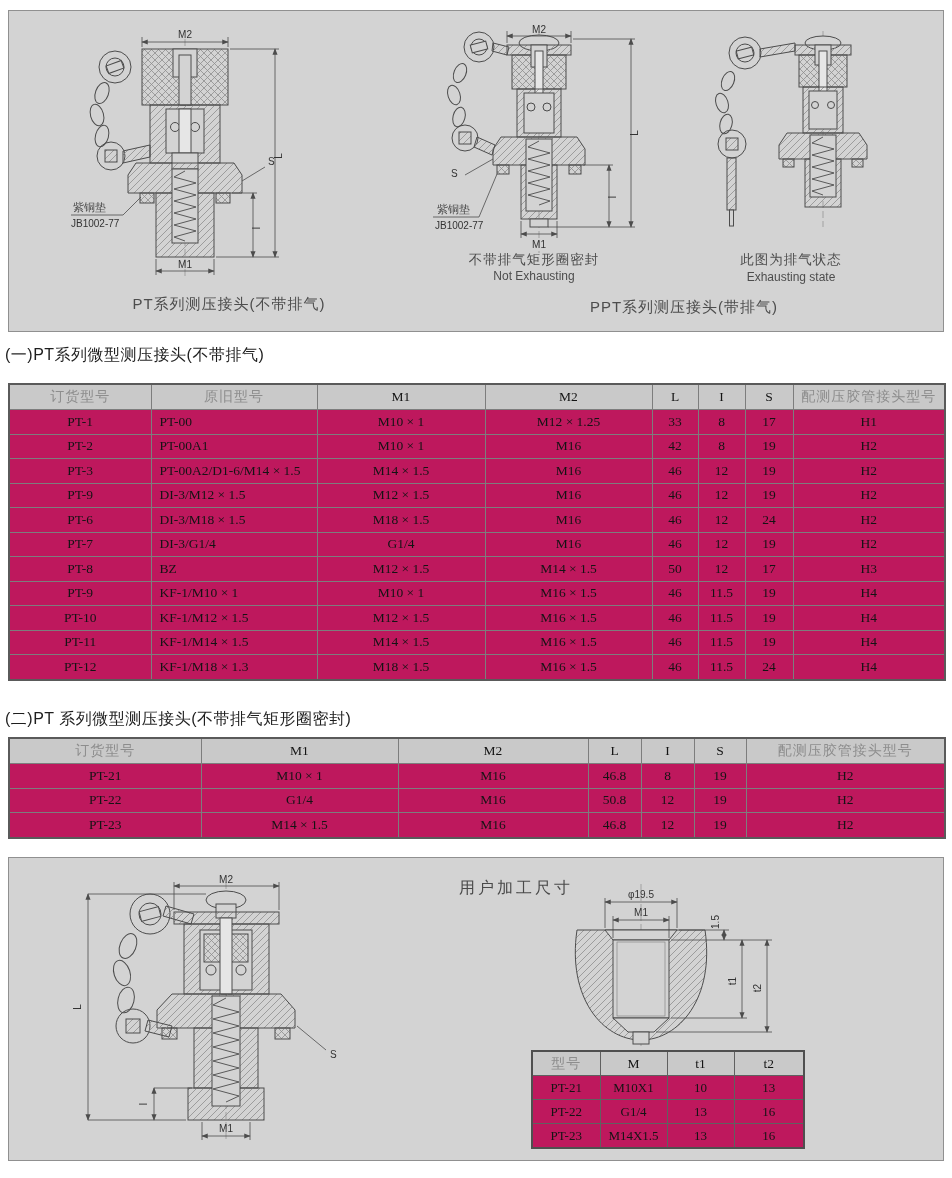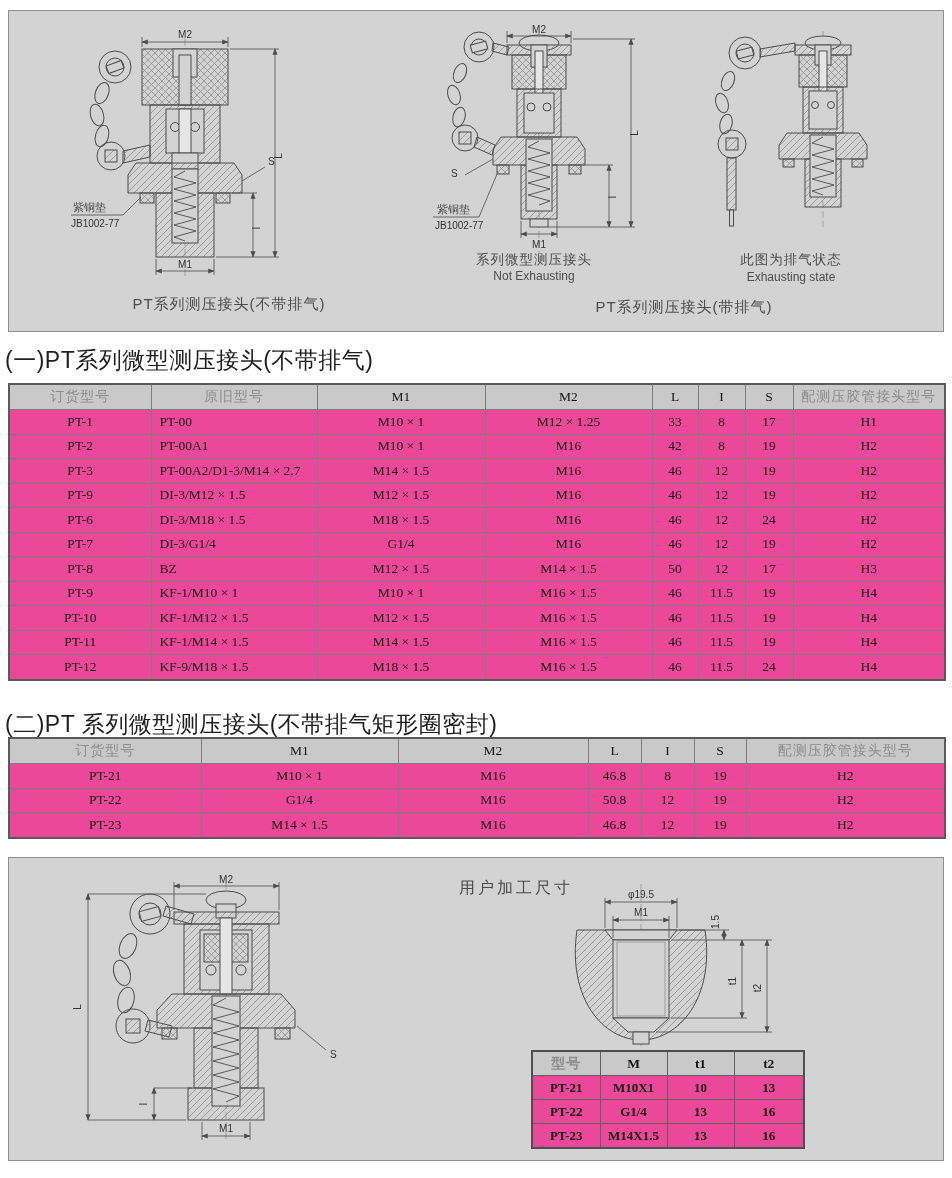--- a/index.html
+++ b/index.html
@@ -8,31 +8,31 @@
   .panel{position:absolute;background:#d3d3d3;border:1px solid #909090;box-sizing:border-box;}
   #topPanel{left:8px;top:10px;width:936px;height:322px;}
   #bottomPanel{left:8px;top:857px;width:936px;height:304px;}
   .draw{position:absolute;}
   svg text{font-family:"Liberation Sans",sans-serif;font-size:10px;fill:#333;}
   svg text.cjk{font-size:11px;fill:#4a4a4a;}
   .cap{position:absolute;color:#4d4d4d;text-align:center;}
   .cap-lg{font-size:15px;letter-spacing:1px;}
   .cap-cn{font-size:13.5px;letter-spacing:1px;}
   .cap-en{font-size:12px;}
-  .sec-heading{position:absolute;font-size:23px;color:#1e1e1e;letter-spacing:0.5px;}
+  .sec-heading{position:absolute;font-size:16px;color:#1e1e1e;letter-spacing:0.5px;}
   .mach-title{position:absolute;font-size:16px;color:#4a4a4a;letter-spacing:3px;}
-  table.spec{position:absolute;border-collapse:collapse;table-layout:fixed;background:#ec4899;
+  table.spec{position:absolute;border-collapse:collapse;table-layout:fixed;background:#be185d;
              border:2px solid #5a5a5a;font-family:"Liberation Serif",serif;font-size:13.5px;color:#141414;}
   .spec th,.spec td{border:1px solid #7d7d7d;text-align:center;padding:0;height:23.5px;
                     overflow:hidden;white-space:nowrap;}
   .spec thead th{background:#c9c9c9;font-weight:normal;height:24px;font-size:13.5px;}
   .spec th.cjk{color:#8d8d8d;font-family:"Liberation Sans",sans-serif;font-size:14px;letter-spacing:1px;}
   .spec td.left{text-align:left;padding-left:8px;}
   #t3{border:2px solid #4f4f4f;font-size:13px;}
-  #t3 th,#t3 td{height:23px;border-color:#606060;font-weight:bold;}
+  #t3 th,#t3 td{height:23px;border-color:#606060;}
 </style>
 </head>
 <body>
 
 <div class="panel" id="topPanel">
 
   <svg class="draw" style="left:48px;top:14px" width="260" height="266" viewBox="0 0 260 266">
     <defs>
       <pattern id="h1p" width="7" height="7" patternUnits="userSpaceOnUse">
           <path d="M0 7 L7 0" stroke="#8e8e8e" stroke-width="0.8"></path>
@@ -155,21 +155,21 @@
         <line x1="72" y1="192" x2="90" y2="149"></line>
     </g>
     <text x="132" y="8" text-anchor="middle">M2</text>
     <text x="231" y="108" text-anchor="middle" transform="rotate(-90 231 108)">L</text>
     <text x="209" y="172" text-anchor="middle" transform="rotate(-90 209 172)">I</text>
     <text x="44" y="152">S</text>
     <text x="132" y="223" text-anchor="middle">M1</text>
     <text x="30" y="188" class="cjk">紫铜垫</text>
     <text x="28" y="204">JB1002-77</text>
   </svg>
-  <div class="cap cap-cn" style="left:455px;top:240px;width:140px">系列微型测压接头</div>
+  <div class="cap cap-cn" style="left:455px;top:240px;width:140px">不带排气矩形圈密封</div>
   <div class="cap cap-en" style="left:455px;top:258px;width:140px">Not Exhausting</div>
 
   <svg class="draw" style="left:672px;top:16px" width="220" height="222" viewBox="0 0 220 222">
     <defs>
       <pattern id="h3p" width="7" height="7" patternUnits="userSpaceOnUse">
           <path d="M0 7 L7 0" stroke="#8e8e8e" stroke-width="0.8"></path>
         </pattern>
       <pattern id="x3p" width="7" height="7" patternUnits="userSpaceOnUse">
           <path d="M0 7 L7 0 M0 0 L7 7" stroke="#8e8e8e" stroke-width="0.8"></path>
         </pattern>
@@ -200,21 +200,21 @@
       <ellipse cx="45" cy="97" rx="6" ry="10" transform="rotate(14 45 97)"></ellipse>
       <circle cx="51" cy="117" r="14"></circle>
       <rect x="45" y="111" width="12" height="12" fill="url(#h3p)"></rect>
       <rect x="46" y="131" width="9" height="52" fill="url(#h3p)"></rect>
       <rect x="48.5" y="183" width="4" height="16" fill="#d3d3d3"></rect>
     </g>
   </svg>
   <div class="cap cap-cn" style="left:712px;top:240px;width:140px">此图为排气状态</div>
   <div class="cap cap-en" style="left:712px;top:259px;width:140px">Exhausting state</div>
 
-  <div class="cap cap-lg" style="left:560px;top:287px;width:230px">PT系列测压接头(带排气)</div>
+  <div class="cap cap-lg" style="left:560px;top:287px;width:230px">PPT系列测压接头(带排气)</div>
 </div>
 
 <div class="sec-heading" style="left:5px;top:345px">(一)PT系列微型测压接头(不带排气)</div>
 
 <table class="spec" id="t1" style="left:8px;top:383px;width:936px">
   <colgroup>
     <col style="width:142px">
       <col style="width:166px">
       <col style="width:168px">
       <col style="width:167px">
@@ -251,21 +251,21 @@
         <td class="left">PT-00A1</td>
         <td>M10 × 1</td>
         <td>M16</td>
         <td>42</td>
         <td>8</td>
         <td>19</td>
         <td>H2</td>
       </tr>
       <tr>
         <td>PT-3</td>
-        <td class="left">PT-00A2/D1-3/M14 × 2.7</td>
+        <td class="left">PT-00A2/D1-6/M14 × 1.5</td>
         <td>M14 × 1.5</td>
         <td>M16</td>
         <td>46</td>
         <td>12</td>
         <td>19</td>
         <td>H2</td>
       </tr>
       <tr>
         <td>PT-9</td>
         <td class="left">DI-3/M12 × 1.5</td>
@@ -331,21 +331,21 @@
         <td class="left">KF-1/M14 × 1.5</td>
         <td>M14 × 1.5</td>
         <td>M16 × 1.5</td>
         <td>46</td>
         <td>11.5</td>
         <td>19</td>
         <td>H4</td>
       </tr>
       <tr>
         <td>PT-12</td>
-        <td class="left">KF-9/M18 × 1.5</td>
+        <td class="left">KF-1/M18 × 1.3</td>
         <td>M18 × 1.5</td>
         <td>M16 × 1.5</td>
         <td>46</td>
         <td>11.5</td>
         <td>24</td>
         <td>H4</td>
       </tr>
     </tbody>
   </table>
 

